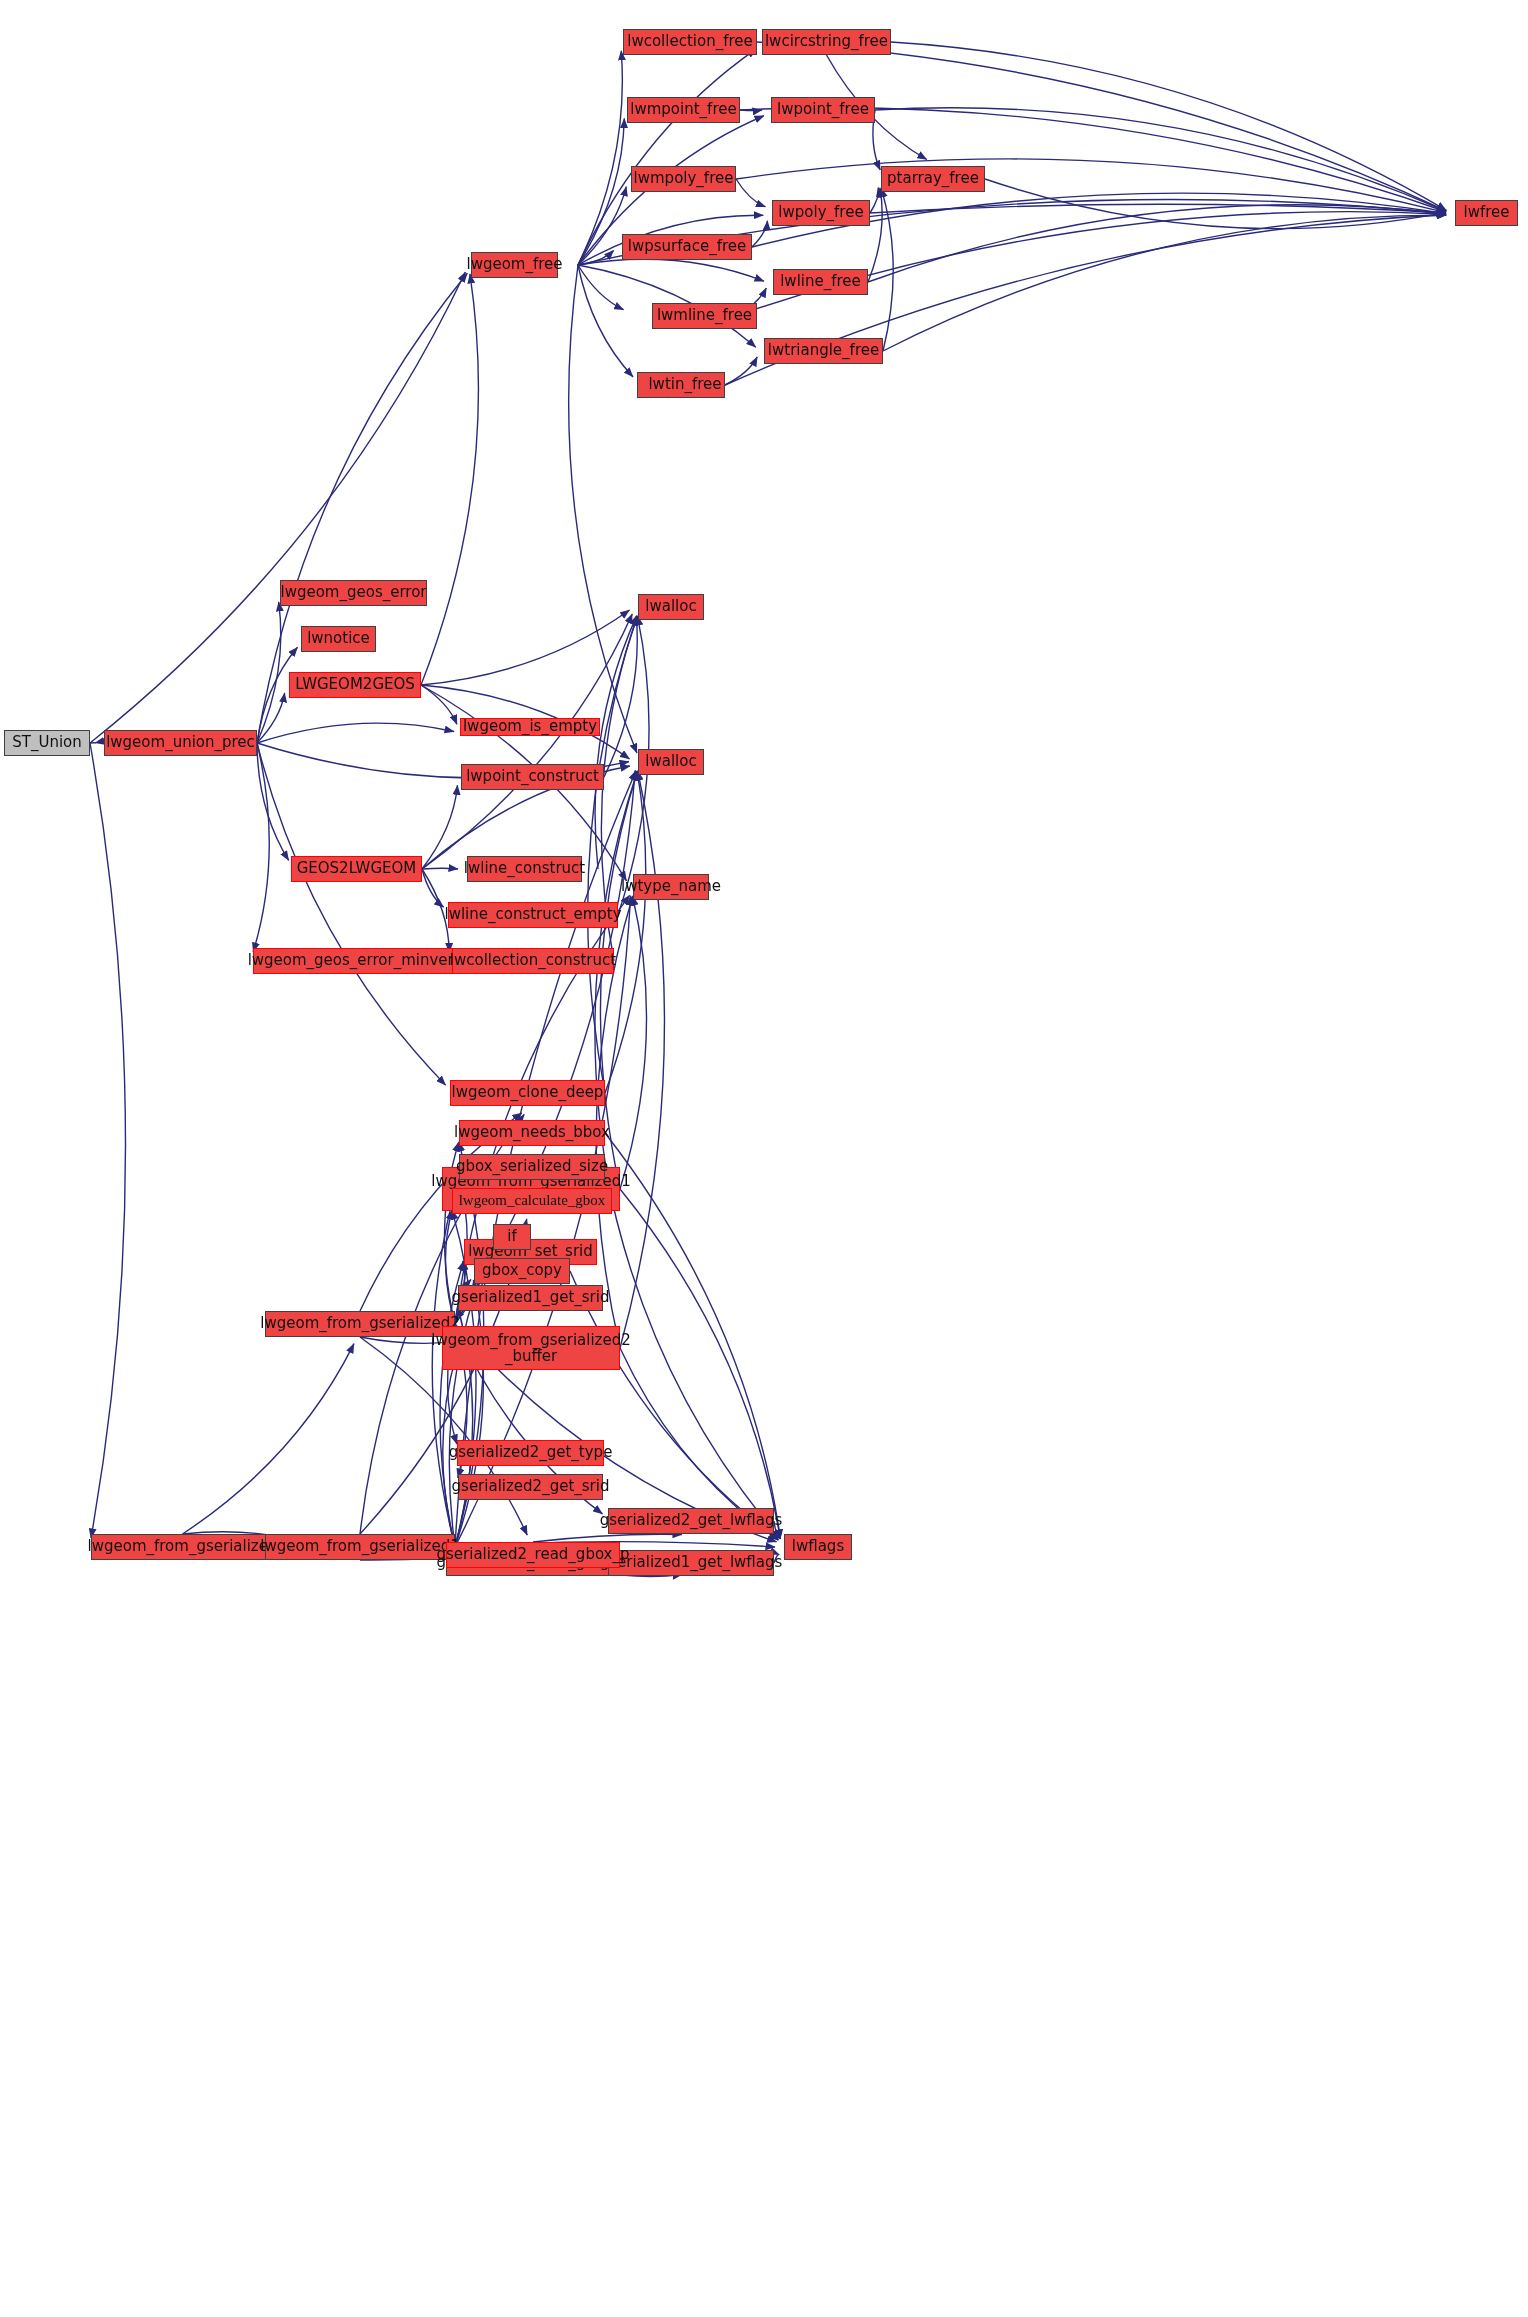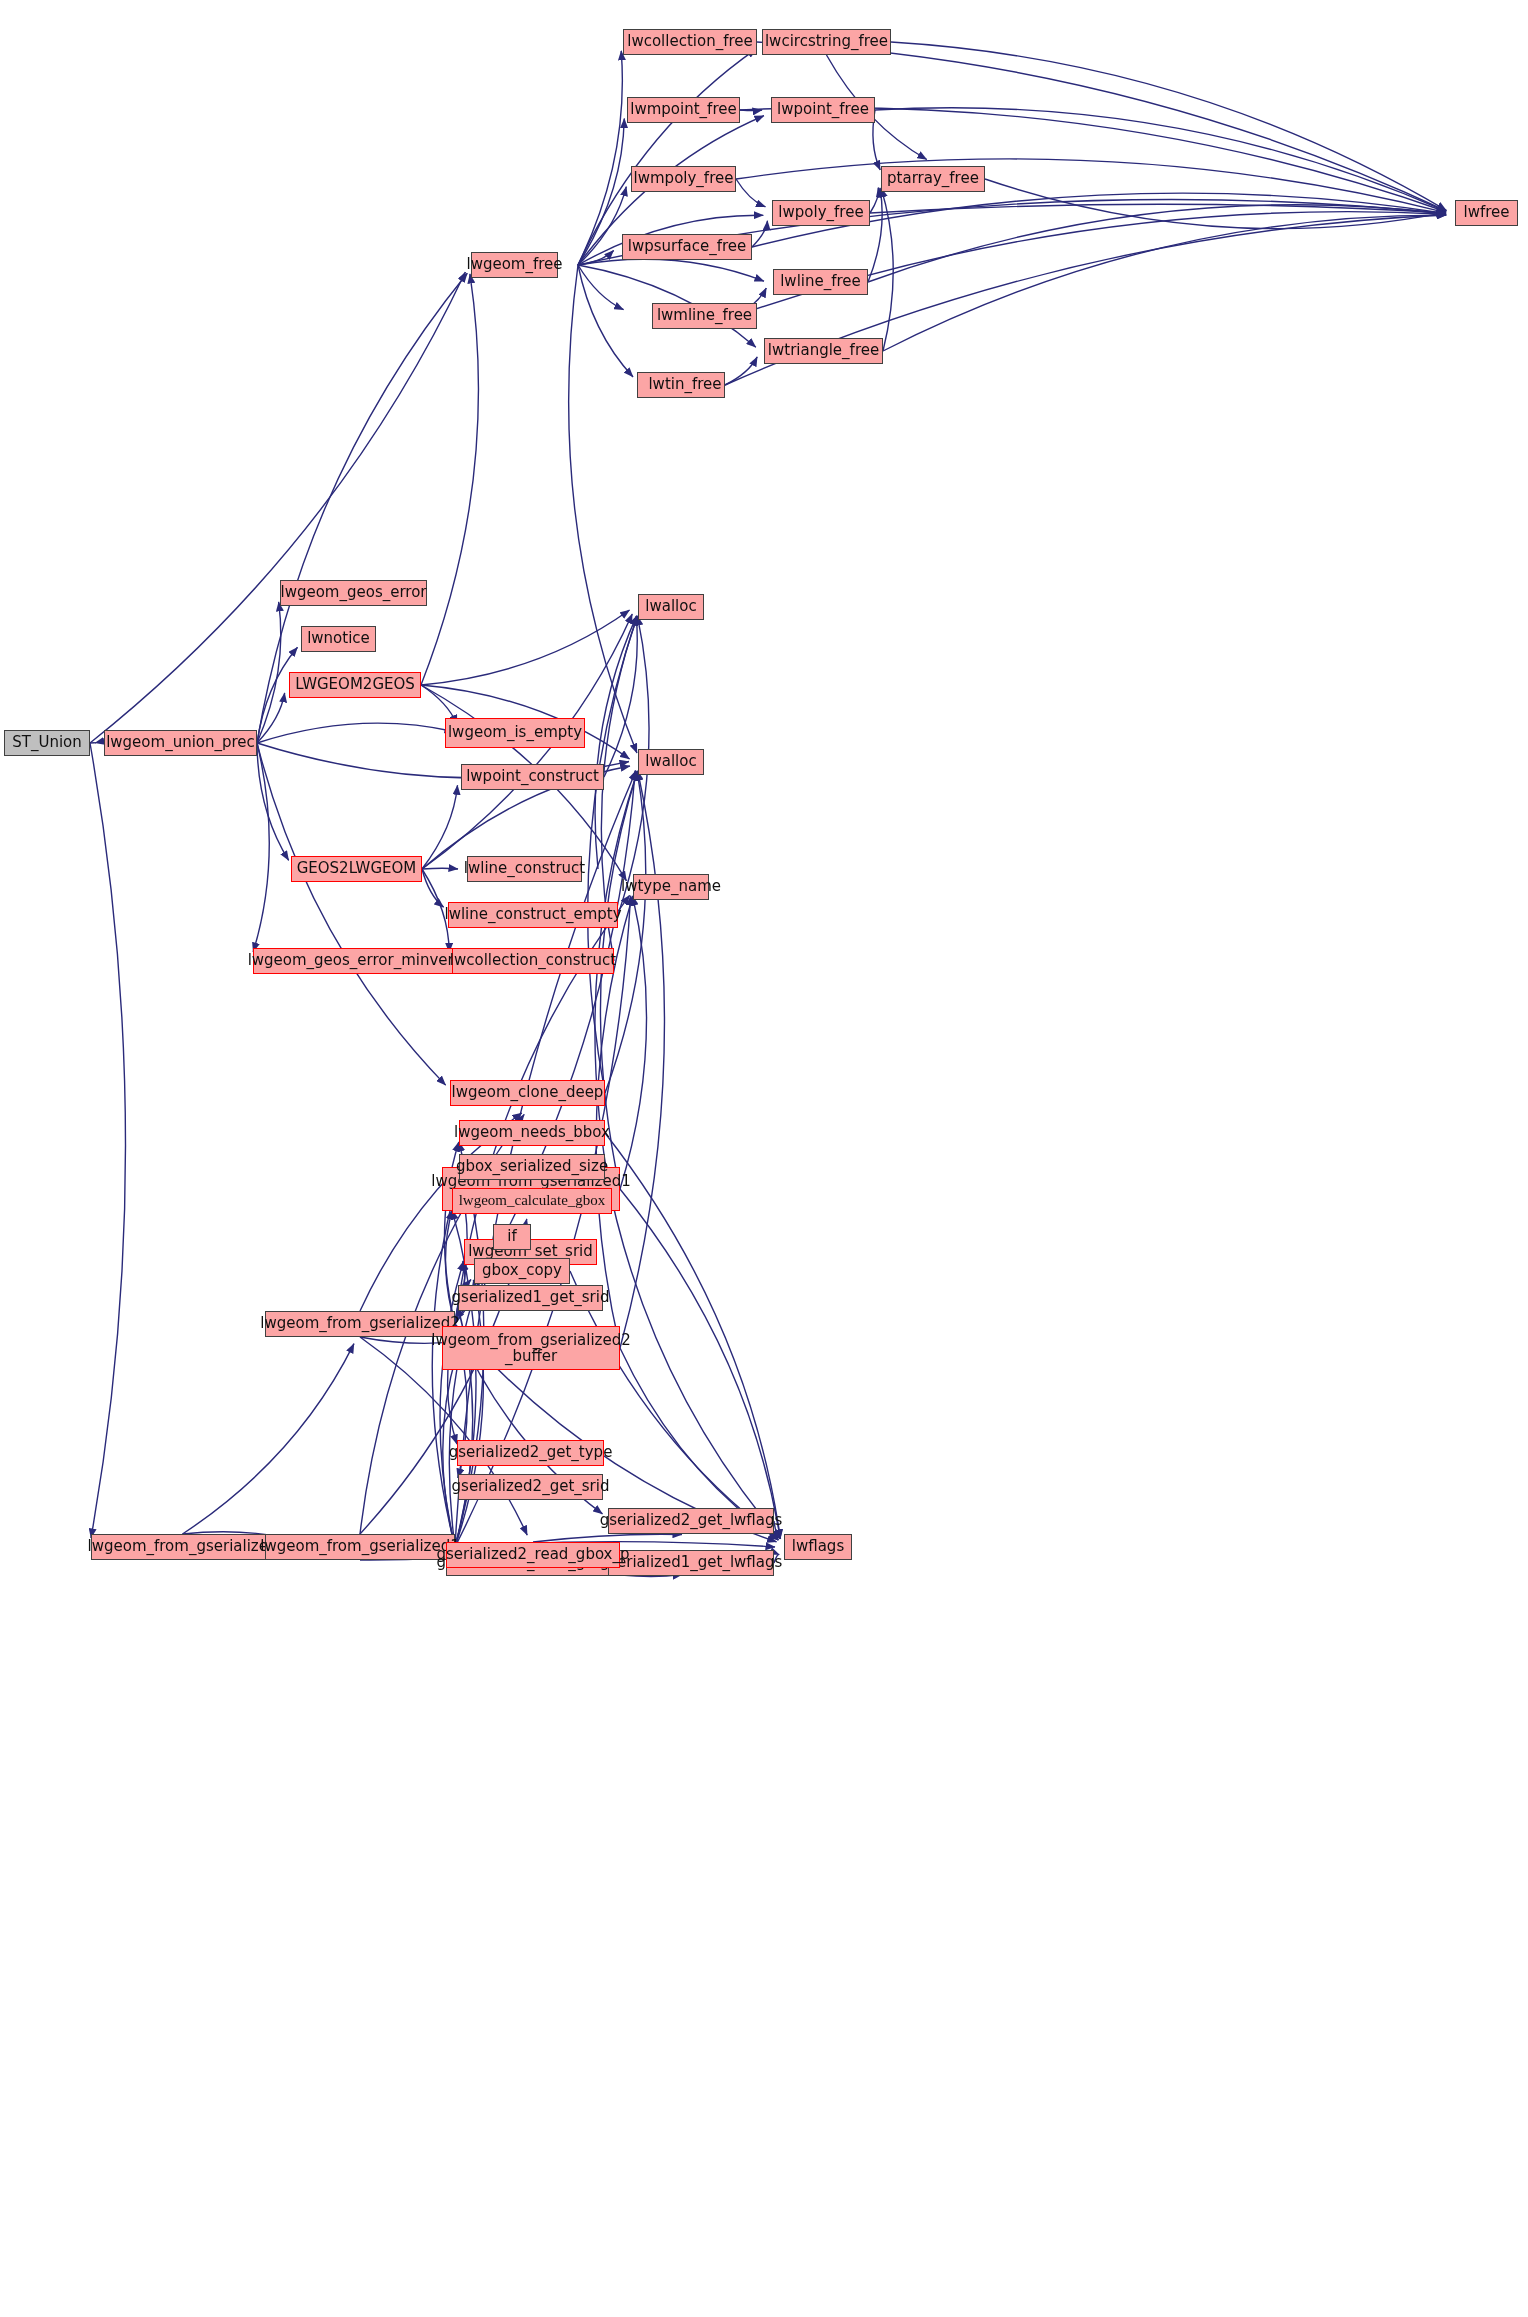--- a/index.html
+++ b/index.html
@@ -14,21 +14,21 @@
   svg#edges{
     position:absolute;left:0;top:0;width:1528px;height:2317px;
     pointer-events:none;
   }
   .node{
     position:absolute;
     box-sizing:border-box;
     display:flex;
     align-items:center;
     justify-content:center;
-    background:#fca5a5;
+    background:#ef4444;
     border:1px solid #404040;
     color:#101010;
     font-size:15px;
     line-height:1.05;
     white-space:pre;
     text-align:center;
     letter-spacing:0px;
     z-index:5;
   }
   .node.red{border:1px solid #ff0000;}
@@ -157,21 +157,21 @@
         <path d="M 612 1201 Q 567.93 978.12 637.4679027787556 770.9842569279348" marker-end="url(#ah)"></path>
         <path d="M 570 1271 Q 641.12 1436.82 778.4852451635238 1539.8875124538906" marker-end="url(#ah)"></path>
       </g>
   </svg>
   <div id="nodelayer">
       <div class="node root" style="left: 4px; top: 730px; width: 86px; height: 26px;">ST_Union</div>
       <div class="node" style="left: 104px; top: 730px; width: 153px; height: 26px;">lwgeom_union_prec</div>
       <div class="node" style="left: 280px; top: 580px; width: 147px; height: 26px;">lwgeom_geos_error</div>
       <div class="node" style="left: 301px; top: 626px; width: 75px; height: 26px;">lwnotice</div>
       <div class="node red" style="left: 289px; top: 672px; width: 132px; height: 26px;">LWGEOM2GEOS</div>
-      <div class="node red" style="left: 445px; top: 718px; width: 140px; height: 30px;">lwgeom_is_empty</div>
+      <div class="node red" style="left: 460px; top: 718px; width: 140px; height: 18px;">lwgeom_is_empty</div>
       <div class="node" style="left: 461px; top: 764px; width: 143px; height: 26px;">lwpoint_construct</div>
       <div class="node red" style="left: 291px; top: 856px; width: 131px; height: 26px;">GEOS2LWGEOM</div>
       <div class="node" style="left: 467px; top: 856px; width: 115px; height: 26px;">lwline_construct</div>
       <div class="node red" style="left: 448px; top: 902px; width: 170px; height: 26px;">lwline_construct_empty</div>
       <div class="node red" style="left: 253px; top: 948px; width: 226px; height: 26px;">lwgeom_geos_error_minversion</div>
       <div class="node red" style="left: 452px; top: 948px; width: 162px; height: 26px;">lwcollection_construct</div>
       <div class="node red" style="left: 450px; top: 1080px; width: 155px; height: 26px;">lwgeom_clone_deep</div>
       <div class="node red two-line" style="left: 442px; top: 1167px; width: 178px; height: 44px;">lwgeom_from_gserialized1
 _buffer</div>
       <div class="node red" style="left: 464px; top: 1239px; width: 133px; height: 26px;">lwgeom_set_srid</div>

